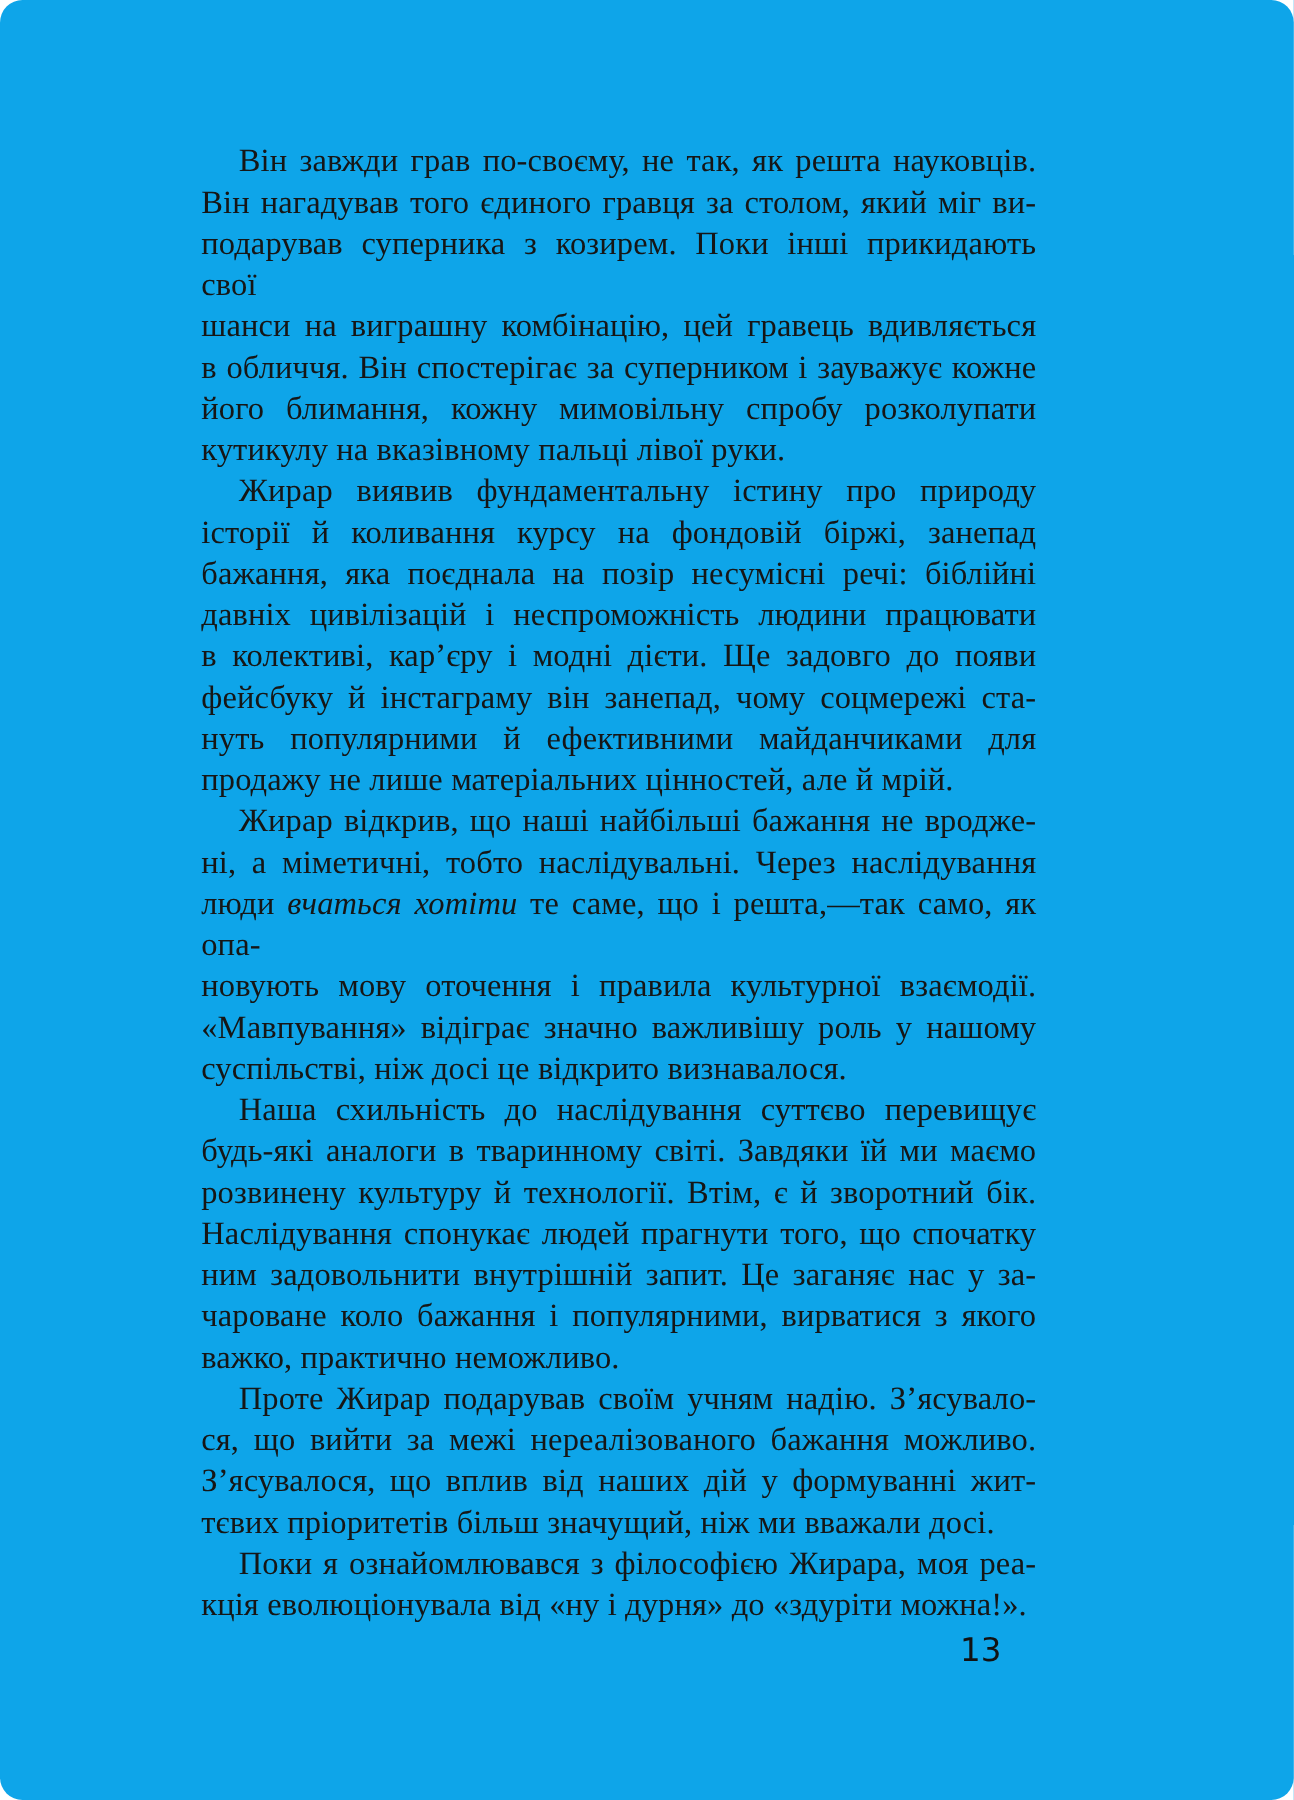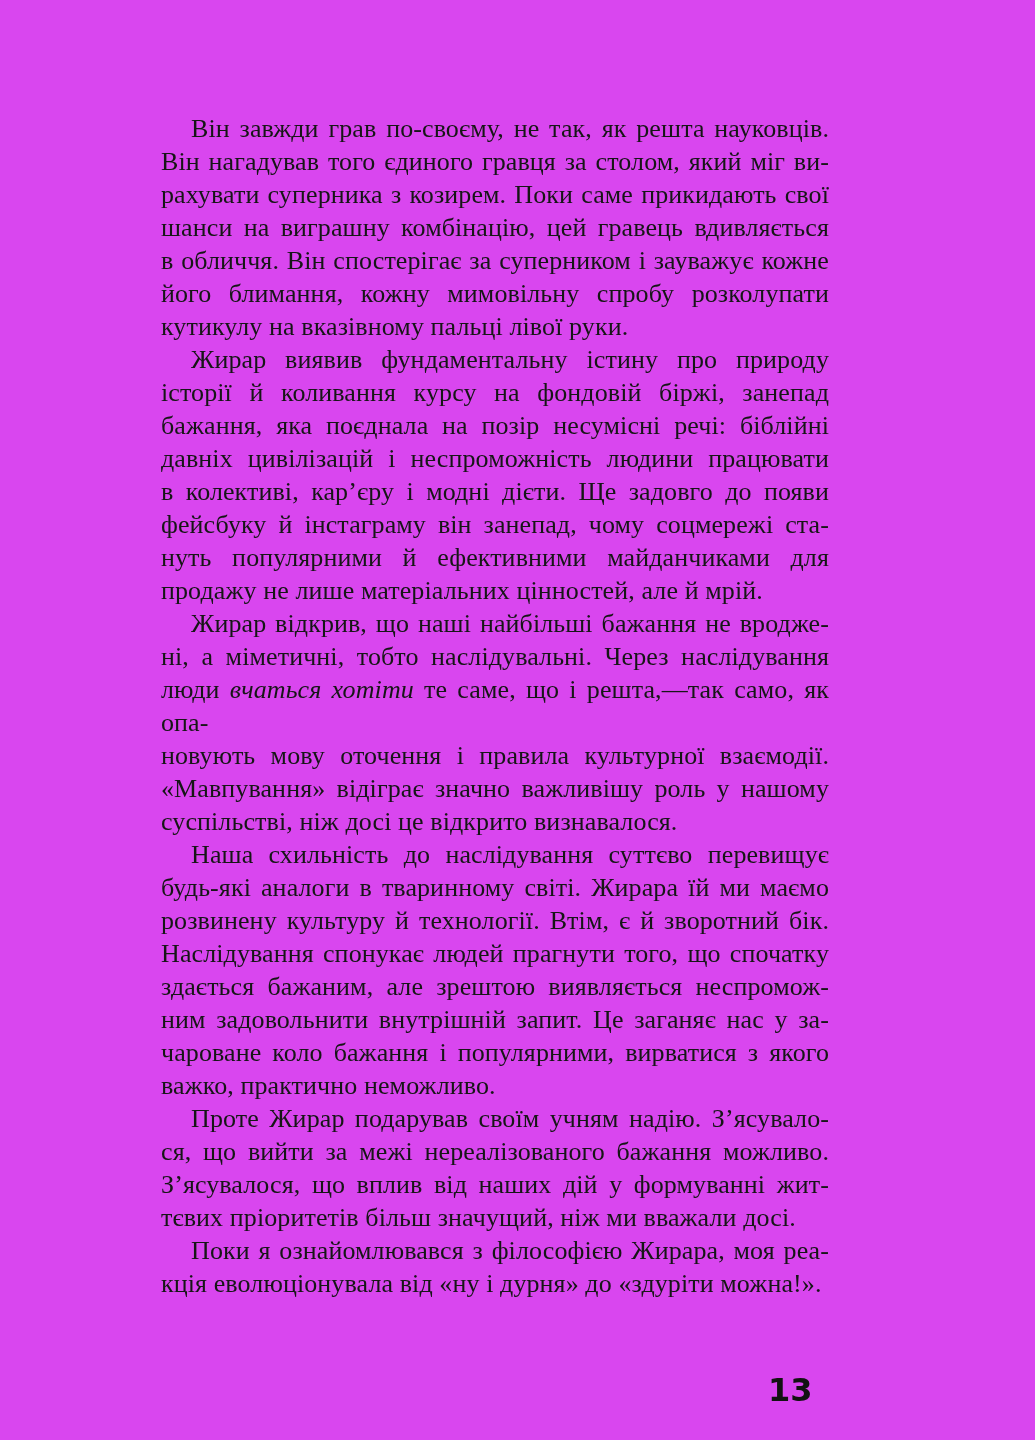--- a/index.html
+++ b/index.html
@@ -7,21 +7,22 @@
     width: 1035px;
     height: 1440px;
     background: #ffffff;
     position: relative;
     overflow: hidden;
     font-family: "Liberation Serif", serif;
   }
   .book-page {
     position: absolute;
     inset: 0;
-    background: #d946ef;
+    background: #0ea5e9;
+    border-radius: 18px;
   }
   .text-block {
     position: absolute;
     left: 161px;
     top: 112px;
     width: 668px;
     color: #161616;
   }
   .line {
     font-family: "Liberation Serif", serif;
@@ -31,59 +32,58 @@
     text-align-last: justify;
     white-space: normal;
     letter-spacing: 0.1px;
   }
   .line.para-first { text-indent: 30px; }
   .line.para-last  { text-align-last: left; }
   .line i { font-style: italic; }
   .page-number {
     position: absolute;
     left: 768px;
-    top: 1374px;
+    top: 1308px;
     font-family: "DejaVu Sans", "Liberation Sans", sans-serif;
-    font-weight: 700;
-    font-size: 32px;
+    font-weight: 400;
+    font-size: 26px;
     line-height: 1;
     color: #121212;
   }
 </style>
 </head>
 <body>
 
 <div class="book-page">
   <div class="text-block">
       <div class="line para-first">Він завжди грав по-своєму, не так, як решта науковців.</div>
       <div class="line">Він нагадував того єдиного гравця за столом, який міг ви-</div>
-      <div class="line">рахувати суперника з козирем. Поки саме прикидають свої</div>
+      <div class="line">подарував суперника з козирем. Поки інші прикидають свої</div>
       <div class="line">шанси на виграшну комбінацію, цей гравець вдивляється</div>
       <div class="line">в обличчя. Він спостерігає за суперником і зауважує кожне</div>
       <div class="line">його блимання, кожну мимовільну спробу розколупати</div>
       <div class="line para-last">кутикулу на вказівному пальці лівої руки.</div>
       <div class="line para-first">Жирар виявив фундаментальну істину про природу</div>
       <div class="line">історії й коливання курсу на фондовій біржі, занепад</div>
       <div class="line">бажання, яка поєднала на позір несумісні речі: біблійні</div>
       <div class="line">давніх цивілізацій і неспроможність людини працювати</div>
       <div class="line">в колективі, кар’єру і модні дієти. Ще задовго до появи</div>
       <div class="line">фейсбуку й інстаграму він занепад, чому соцмережі ста-</div>
       <div class="line">нуть популярними й ефективними майданчиками для</div>
       <div class="line para-last">продажу не лише матеріальних цінностей, але й мрій.</div>
       <div class="line para-first">Жирар відкрив, що наші найбільші бажання не вродже-</div>
       <div class="line">ні, а міметичні, тобто наслідувальні. Через наслідування</div>
       <div class="line">люди <i>вчаться хотіти</i> те саме, що і решта,—так само, як опа-</div>
       <div class="line">новують мову оточення і правила культурної взаємодії.</div>
       <div class="line">«Мавпування» відіграє значно важливішу роль у нашому</div>
       <div class="line para-last">суспільстві, ніж досі це відкрито визнавалося.</div>
       <div class="line para-first">Наша схильність до наслідування суттєво перевищує</div>
-      <div class="line">будь-які аналоги в тваринному світі. Жирара їй ми маємо</div>
+      <div class="line">будь-які аналоги в тваринному світі. Завдяки їй ми маємо</div>
       <div class="line">розвинену культуру й технології. Втім, є й зворотний бік.</div>
       <div class="line">Наслідування спонукає людей прагнути того, що спочатку</div>
-      <div class="line">здається бажаним, але зрештою виявляється неспромож-</div>
       <div class="line">ним задовольнити внутрішній запит. Це заганяє нас у за-</div>
       <div class="line">чароване коло бажання і популярними, вирватися з якого</div>
       <div class="line para-last">важко, практично неможливо.</div>
       <div class="line para-first">Проте Жирар подарував своїм учням надію. З’ясувало-</div>
       <div class="line">ся, що вийти за межі нереалізованого бажання можливо.</div>
       <div class="line">З’ясувалося, що вплив від наших дій у формуванні жит-</div>
       <div class="line para-last">тєвих пріоритетів більш значущий, ніж ми вважали досі.</div>
       <div class="line para-first">Поки я ознайомлювався з філософією Жирара, моя реа-</div>
       <div class="line para-last">кція еволюціонувала від «ну і дурня» до «здуріти можна!».</div>
     </div>

